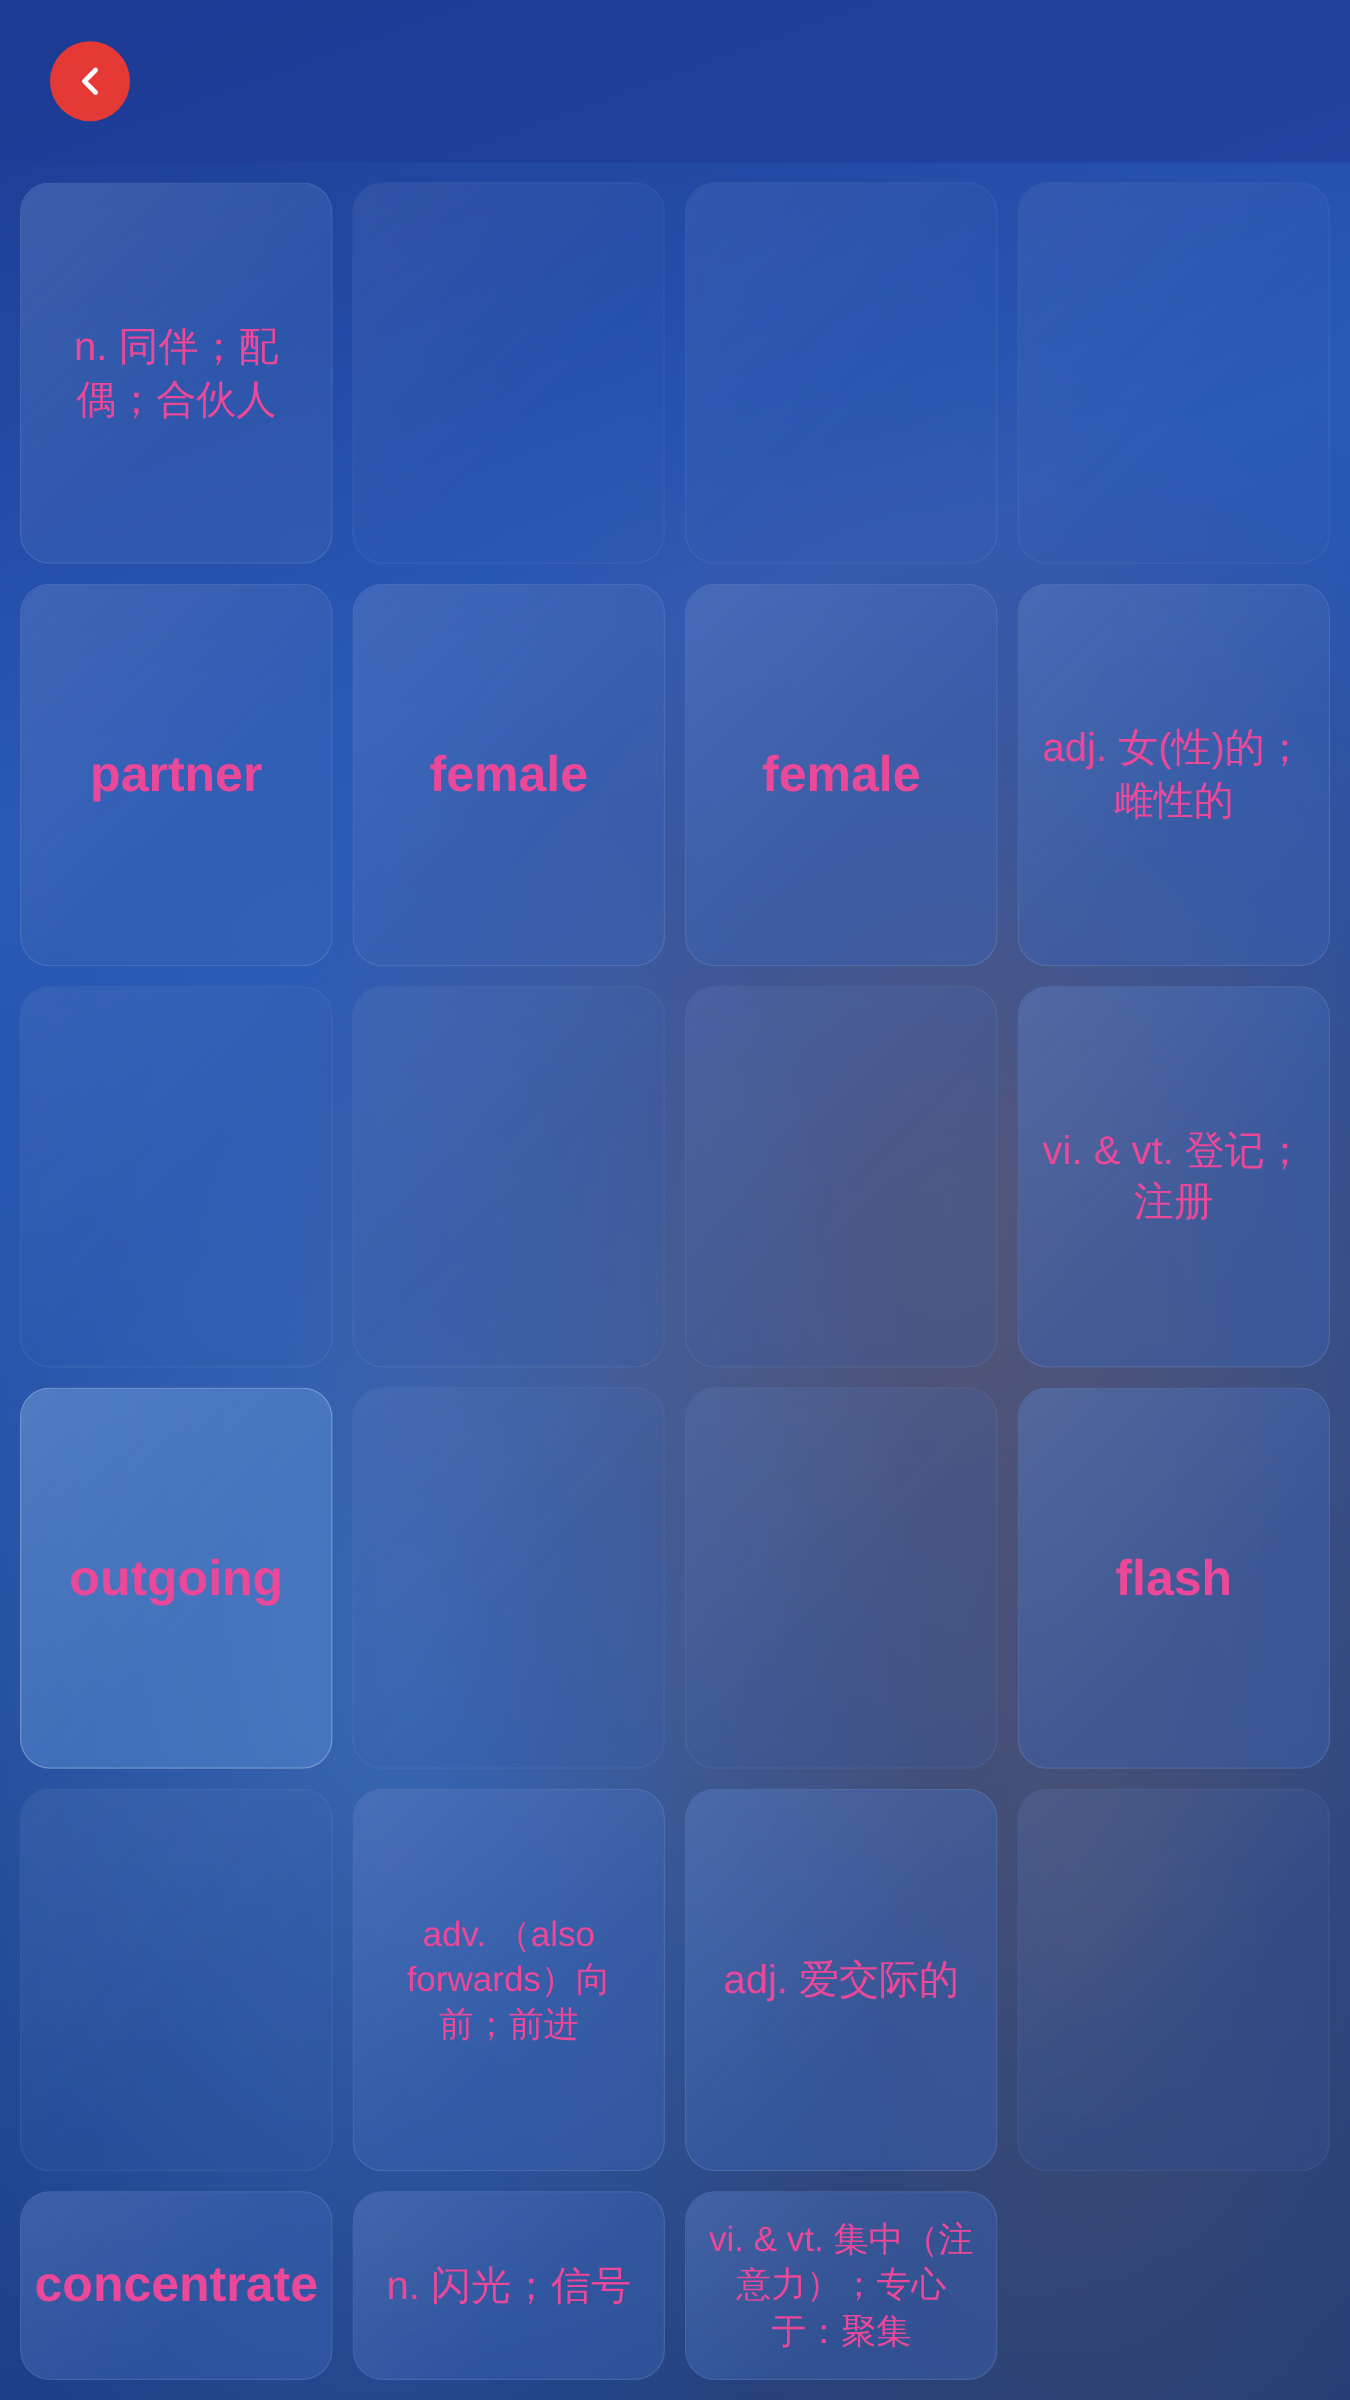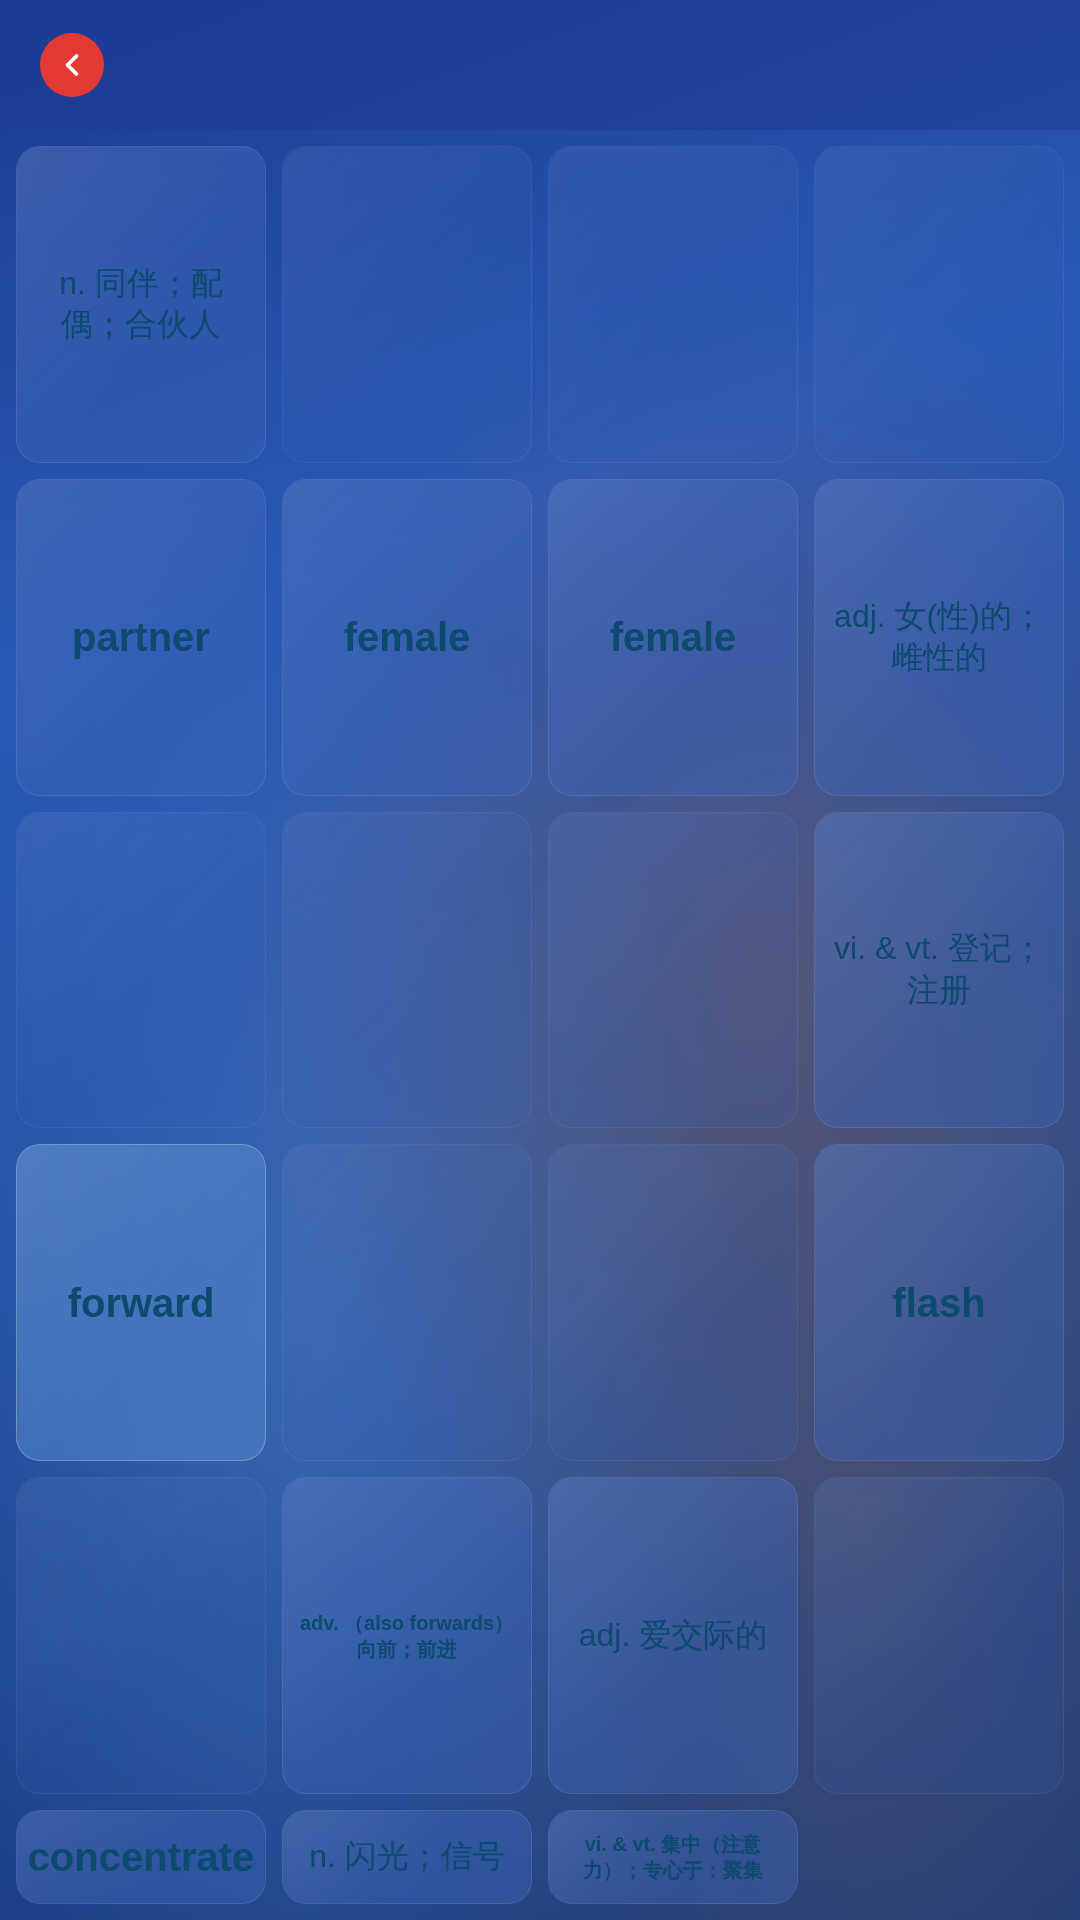--- a/index.html
+++ b/index.html
@@ -111,36 +111,36 @@
 
     .card::before {
       content: '';
       position: absolute;
       inset: 0;
       background: linear-gradient(135deg, rgba(255,255,255,0.08) 0%, transparent 60%);
       border-radius: inherit;
     }
 
     .card-text {
-      color: #0c4a6e;
+      color: #ec4899;
       font-size: 40px;
       font-weight: 700;
       line-height: 1.3;
       position: relative;
       z-index: 1;
     }
 
     .card-text.small {
       font-size: 32px;
       font-weight: 500;
     }
 
     .card-text.xsmall {
-      font-size: 20px;
-      font-weight: 700;
+      font-size: 28px;
+      font-weight: 400;
     }
 
     
     .card.empty {
       background: rgba(60, 100, 180, 0.25);
       opacity: 0.7;
     }
 
     
     .card.highlighted {
@@ -190,21 +190,21 @@
     <div class="card">
       <span class="card-text small">adj. 女(性)的；雌性的</span>
     </div>
     <div class="card empty"></div>
     <div class="card empty"></div>
     <div class="card empty"></div>
     <div class="card">
       <span class="card-text small">vi. &amp; vt. 登记；注册</span>
     </div>
     <div class="card highlighted">
-      <span class="card-text">forward</span>
+      <span class="card-text">outgoing</span>
     </div>
     <div class="card empty"></div>
     <div class="card empty"></div>
     <div class="card">
       <span class="card-text">flash</span>
     </div>
     <div class="card empty"></div>
     <div class="card">
       <span class="card-text xsmall">adv. （also forwards）向前；前进</span>
     </div>

